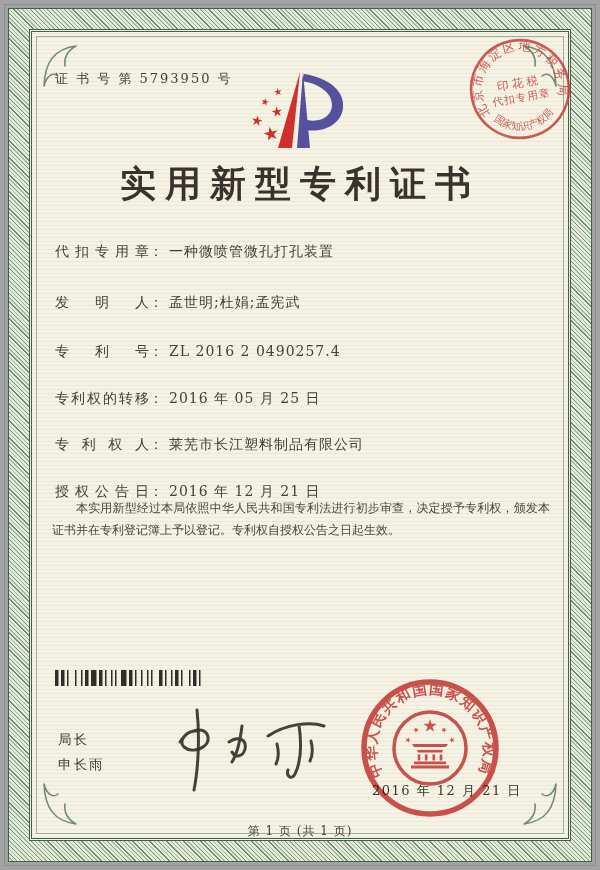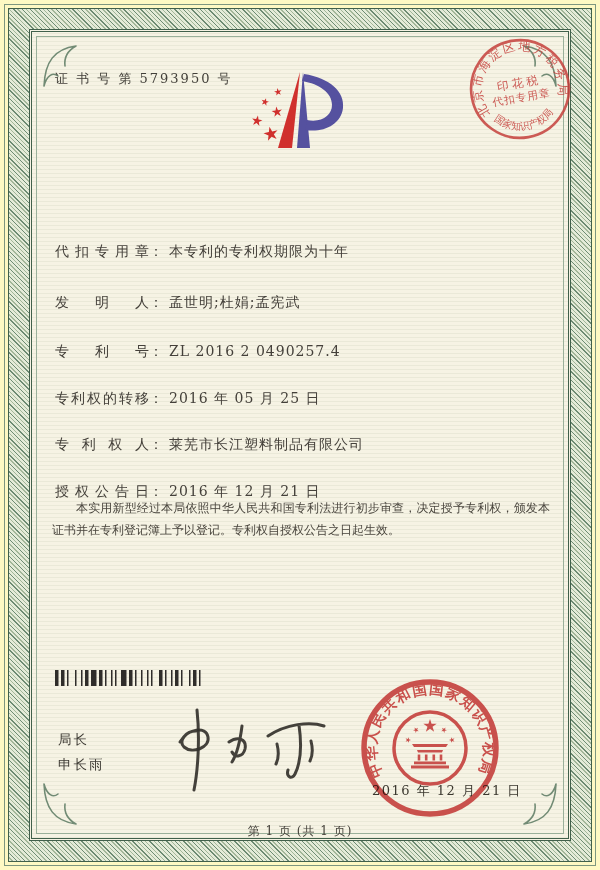--- a/index.html
+++ b/index.html
@@ -5,21 +5,21 @@
   :root{
     --seal-red:#c5403c;
     --logo-red:#d0302d;
     --logo-blue:#55519f;
     --border-green:#41604b;
     --paper:#f6f3e4;
   }
   *{margin:0;padding:0;box-sizing:border-box;}
   html,body{background:#e9e7de;}
   body{font-family:"DejaVu Serif","Liberation Serif",serif;}
-  .page{position:relative;width:600px;height:870px;background:#fef9c3;overflow:hidden;}
+  .page{position:relative;width:600px;height:870px;background:#a3a3a3;overflow:hidden;}
 
   
   .outer-line{position:absolute;inset:4px;border:1px solid #7d967f;z-index:1;}
   .band{position:absolute;inset:8px;z-index:1;border:1.5px solid var(--border-green);
     background:
       repeating-linear-gradient(45deg,#e4ebd8 0 2px,#a3b799 2px 3px,#e4ebd8 3px 5px,#6d8b72 5px 6px);
   }
   .paper{position:absolute;inset:29px;z-index:2;background:var(--paper);border:3px double var(--border-green);}
   .paper::before{content:"";position:absolute;inset:0;
     background:repeating-linear-gradient(0deg,rgba(130,145,110,0.10) 0 1px,transparent 1px 4px);
@@ -118,24 +118,25 @@
       <polygon points="50,2 42,78 28,78" fill="var(--logo-red)"></polygon>
       <polygon points="53,2 60,78 47,78" fill="var(--logo-blue)"></polygon>
       <path d="M54,4 C80,8 95,22 93,38 C91,55 73,63 55,60 L57,50 C72,53 82,45 82,35 C82,23 70,14 52,11 Z" fill="var(--logo-blue)"></path>
       <use href="#star" transform="translate(28,22) scale(4) rotate(-10)" fill="var(--logo-red)"></use>
       <use href="#star" transform="translate(15,32) scale(4) rotate(15)" fill="var(--logo-red)"></use>
       <use href="#star" transform="translate(27,42) scale(5.5) rotate(-8)" fill="var(--logo-red)"></use>
       <use href="#star" transform="translate(7,51) scale(5.5) rotate(10)" fill="var(--logo-red)"></use>
       <use href="#star" transform="translate(21,64) scale(7.5) rotate(-12)" fill="var(--logo-red)"></use>
     </svg>
 
+    <h1 class="title">实用新型专利证书</h1>
 
     <div class="fields">
       <div class="field f0">
-        <span class="f-label">代扣专用章</span><span class="f-colon">：</span><span class="f-value">本专利的专利权期限为十年</span>
+        <span class="f-label">代扣专用章</span><span class="f-colon">：</span><span class="f-value">一种微喷管微孔打孔装置</span>
       </div>
       <div class="field f1">
         <span class="f-label">发明人</span><span class="f-colon">：</span><span class="f-value">孟世明;杜娟;孟宪武</span>
       </div>
       <div class="field f2">
         <span class="f-label">专利号</span><span class="f-colon">：</span><span class="f-value">ZL 2016 2 0490257.4</span>
       </div>
       <div class="field f3">
         <span class="f-label">专利权的转移</span><span class="f-colon">：</span><span class="f-value">2016 年 05 月 25 日</span>
       </div>

